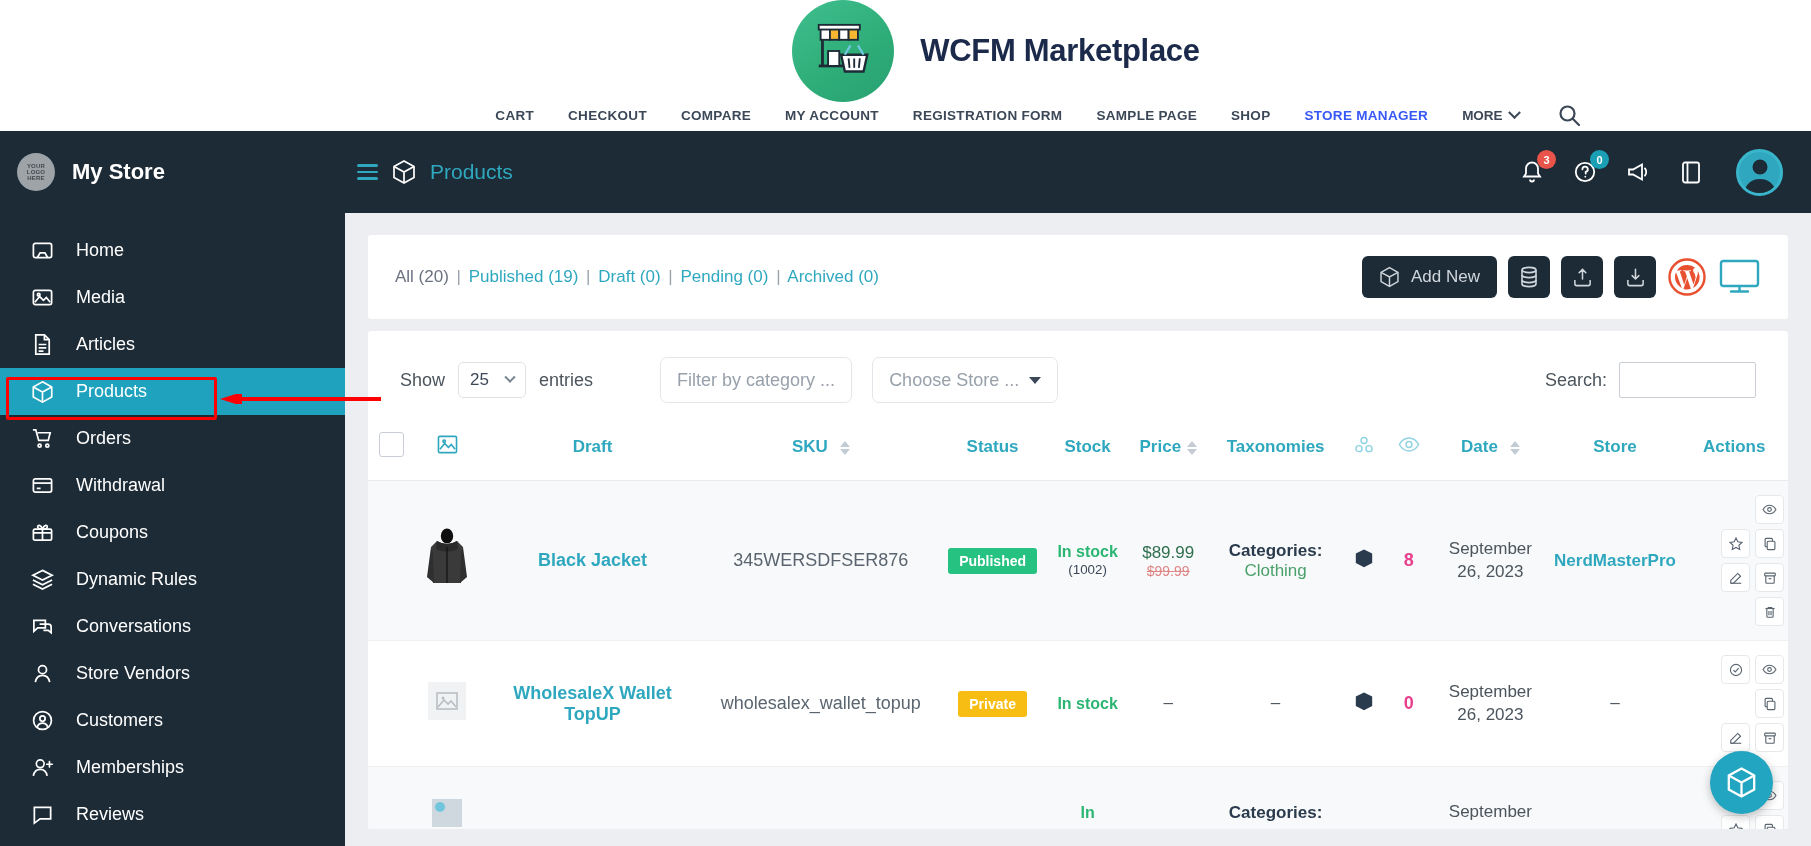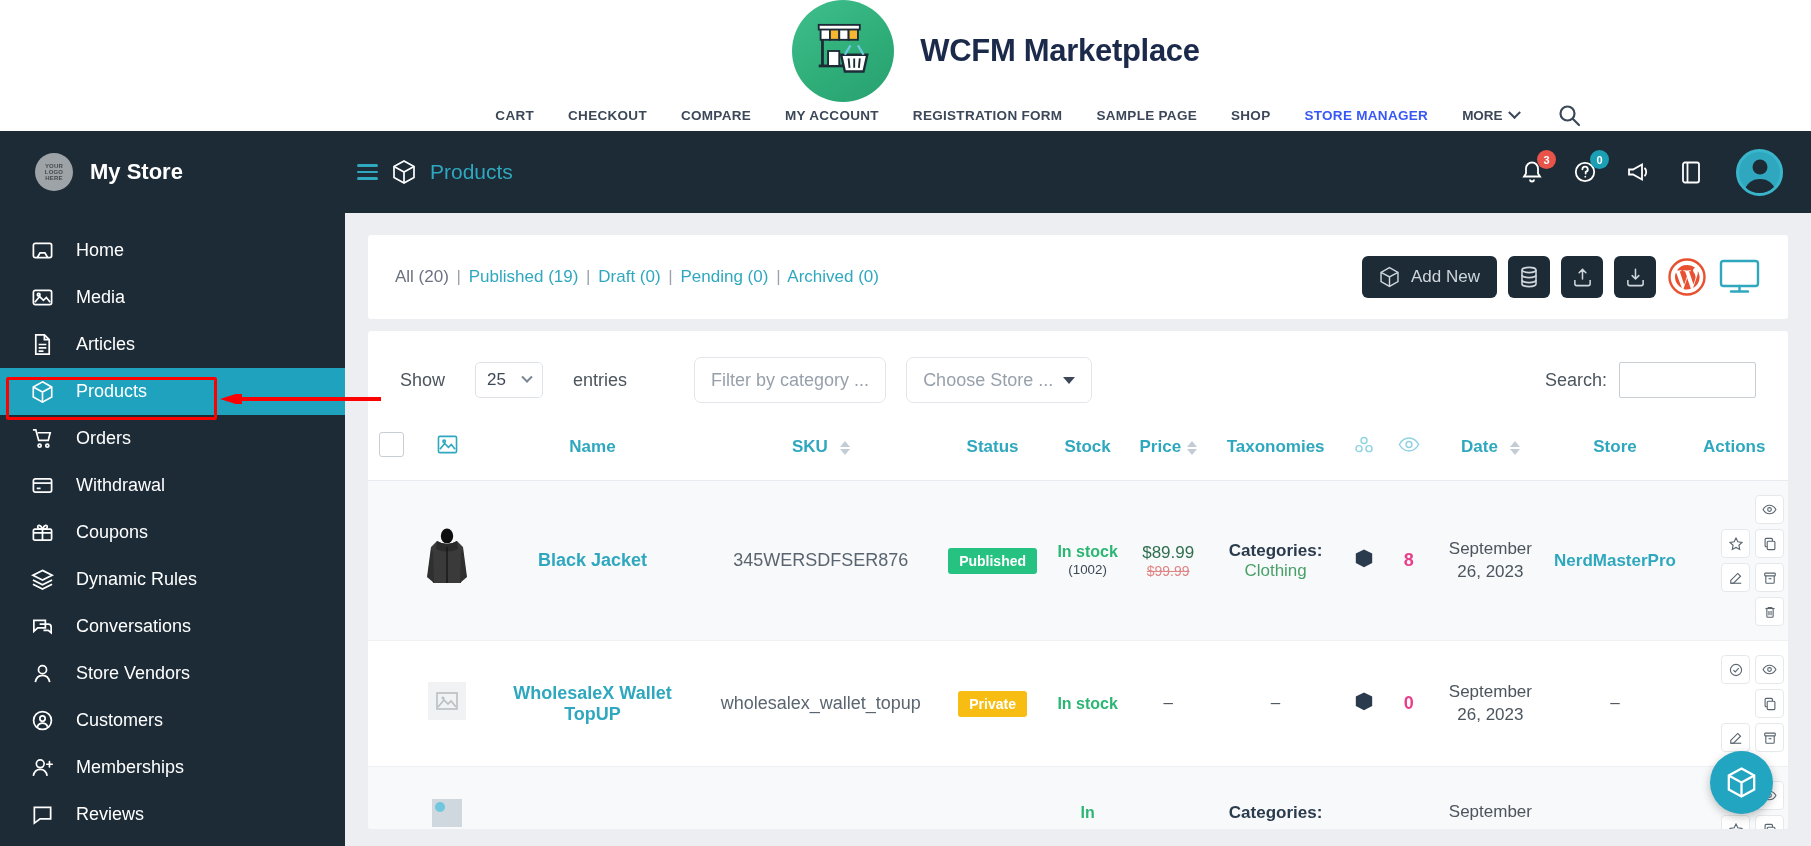--- a/index.html
+++ b/index.html
@@ -21,21 +21,21 @@
   .nav-link { font-size:13.5px; font-weight:700; color:#3c4858; letter-spacing:0.3px;
       padding:0 17px; white-space:nowrap; text-decoration:none; }
   .nav-link.active { color:#3858f6; }
   .nav-more { display:flex; align-items:center; gap:7px; padding:0 17px; font-size:13.5px; font-weight:700; color:#3c4858; }
   .chev { width:9px; height:9px; border-right:2px solid #3c4858; border-bottom:2px solid #3c4858;
       transform:rotate(45deg) translate(-2px,-2px); }
   .nav-search { margin-left:20px; width:26px; height:26px; display:flex; align-items:center; justify-content:center; }
 
   
   .app-bar { height:82px; background:#1d2b36; display:flex; align-items:center; position:relative; }
-  .store-block { width:345px; display:flex; align-items:center; gap:17px; padding-left:35px; flex:0 0 345px; }
+  .store-block { width:345px; display:flex; align-items:center; gap:17px; padding-left:17px; flex:0 0 345px; }
   .store-logo { width:38px; height:38px; border-radius:50%; background:#9ea3a7; display:flex;
       align-items:center; justify-content:center; flex-direction:column; line-height:1;
       font-size:6px; font-weight:700; color:#43484d; letter-spacing:0.2px; }
   .store-logo span { display:block; }
   .store-name { font-size:22px; font-weight:700; color:#ffffff; }
 
   .breadcrumb { display:flex; align-items:center; gap:14px; margin-left:12px; }
   .hamburger { display:flex; flex-direction:column; gap:4px; width:21px; }
   .hamburger i { display:block; height:2.5px; background:#2fa8bf; border-radius:2px; }
   .bc-text { font-size:21px; color:#2fa8bf; font-weight:400; }
@@ -66,21 +66,21 @@
   .toolbar { margin-left:auto; display:flex; align-items:center; gap:11px; }
   .btn-dark { background:#1d2b36; color:#cfd6dc; border-radius:6px; height:42px; display:flex;
       align-items:center; gap:11px; padding:0 17px; font-size:17px; }
   .btn-sq { background:#1d2b36; border-radius:6px; width:42px; height:42px; display:flex;
       align-items:center; justify-content:center; }
   .wp-ico { width:40px; height:40px; }
   .screen-ico { width:43px; height:38px; }
 
   .table-card { margin-top:12px; border-radius:3px; height:498px; overflow:hidden; }
   .tbl-controls { display:flex; align-items:center; padding:26px 32px 20px 32px; }
-  .show-group { display:flex; align-items:center; gap:30px; font-size:18px; color:#4c555d; }
+  .show-group { display:flex; align-items:center; gap:13px; font-size:18px; color:#4c555d; }
   .select-box { border:1px solid #dfe3e8; border-radius:5px; height:36px; min-width:68px; display:flex;
       align-items:center; justify-content:space-between; gap:10px; padding:12px 11px; font-size:17px; color:#3c4858; background:#fff; }
   .caret-sm { width:8px; height:8px; border-right:2px solid #7a8694; border-bottom:2px solid #7a8694;
       transform:rotate(45deg) translate(-2px,-2px); }
   .filters-mid { display:flex; align-items:center; gap:20px; margin-left:67px;border-radius:12px; }
   .fil { border:1px solid #e2e6ea; border-radius:7px; height:46px; display:flex; align-items:center;
       padding:0 16px; font-size:18px; color:#98a1ab; background:#fff; gap:10px; }
   .fil.solid { color:#3c4858; }
   .caret-solid { width:0; height:0; border-left:6px solid transparent; border-right:6px solid transparent;
       border-top:7px solid #3c4858; }
@@ -491,21 +491,21 @@
             <th>
               <span class="cb"></span>
             </th>
             <th>
               <svg width="21" height="19" viewBox="0 0 22 20" fill="none" stroke="#2fa8bf" stroke-width="1.7">
                 <rect x="1.5" y="1.5" width="19" height="17" rx="1.5"></rect>
                     <path d="M3 15l5-6 4 4 3-3 4 5"></path>
                 <circle cx="7.5" cy="6.5" r="1.3"></circle>
               </svg>
             </th>
-            <th>Name</th>
+            <th>Draft</th>
             <th>
               <span>SKU</span>
               <span class="sort">
                     <i class="up"></i>
                     <i class="dn"></i>
                   </span>
             </th>
             <th>Status</th>
             <th>Stock</th>
             <th>

